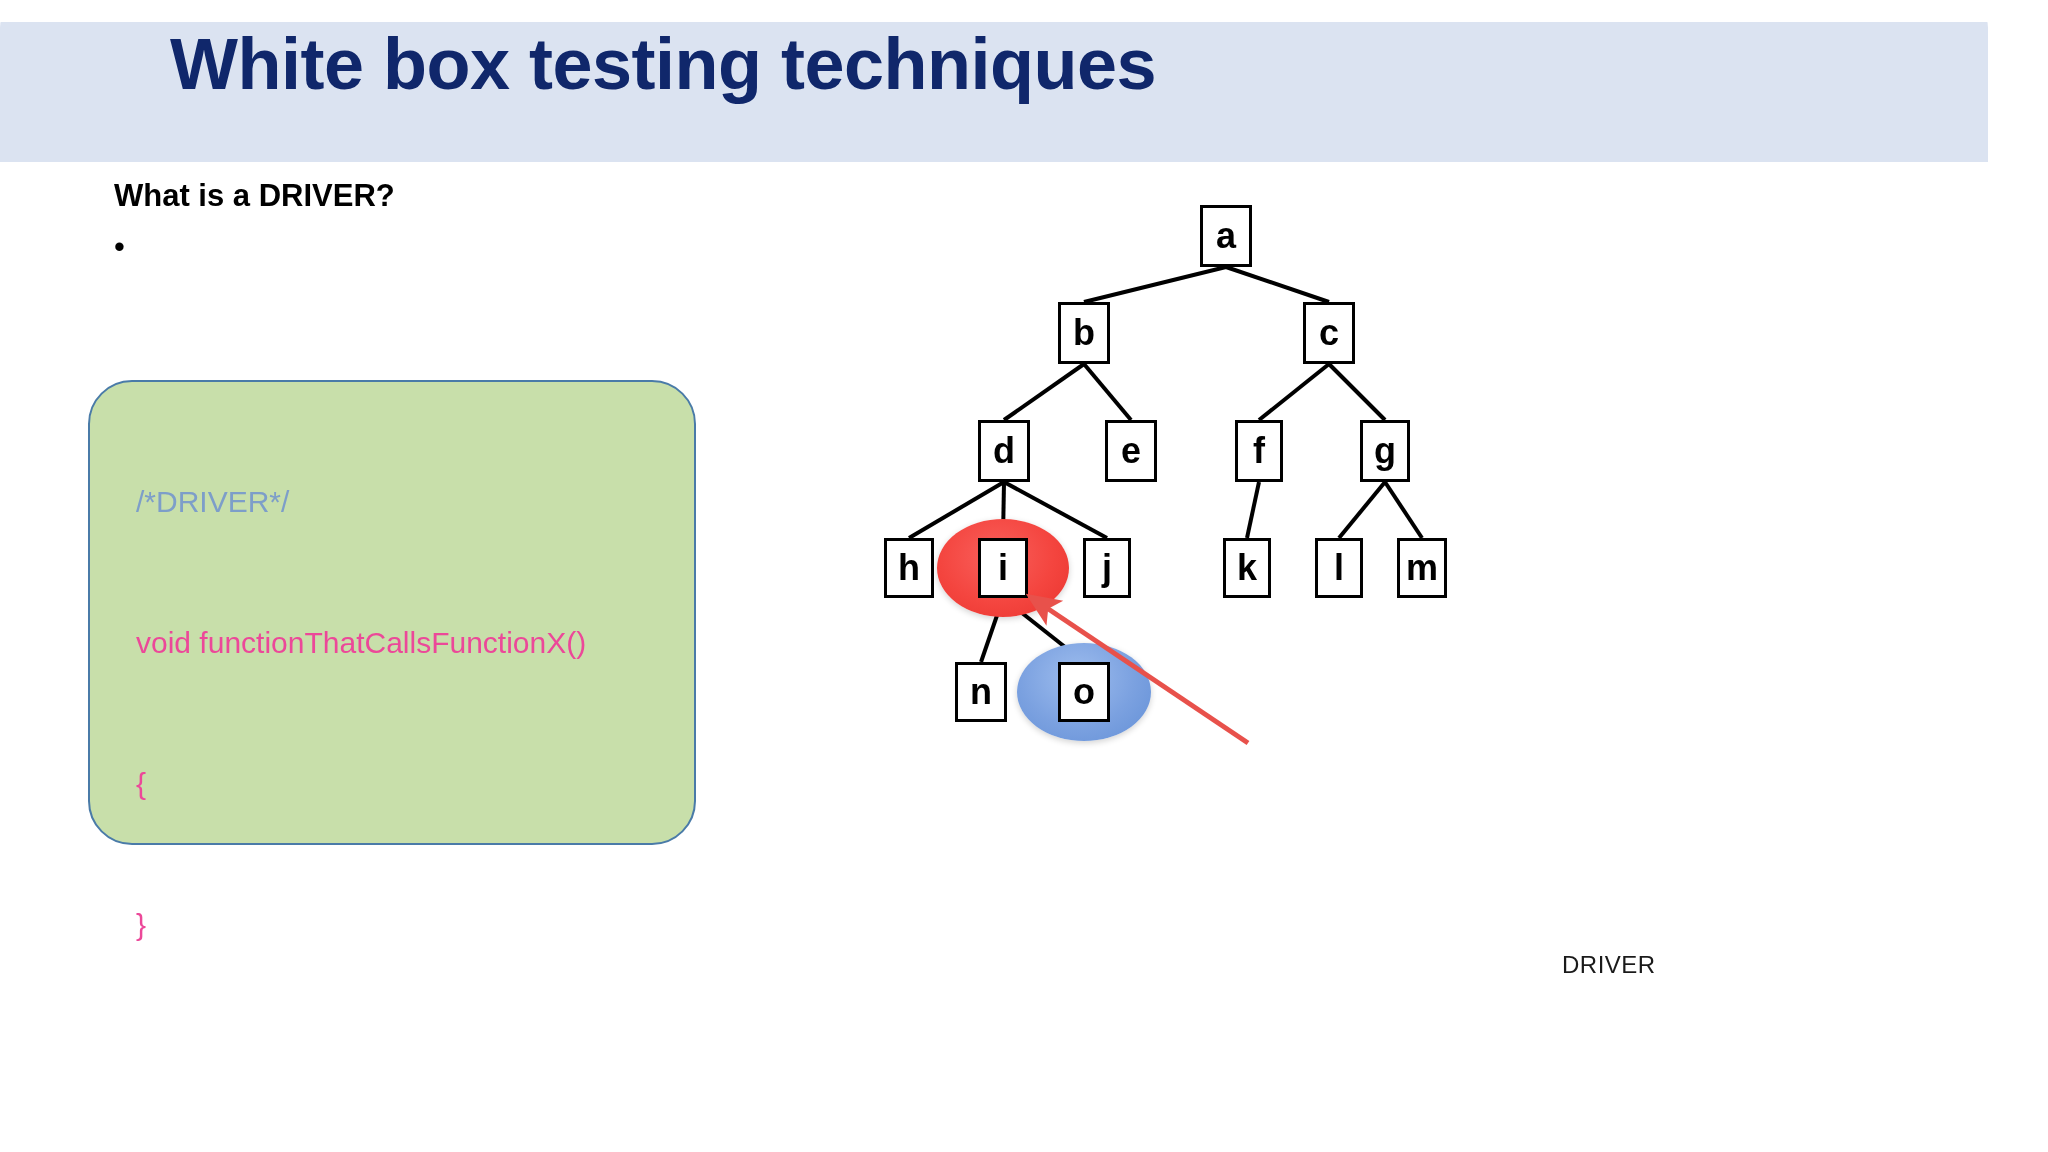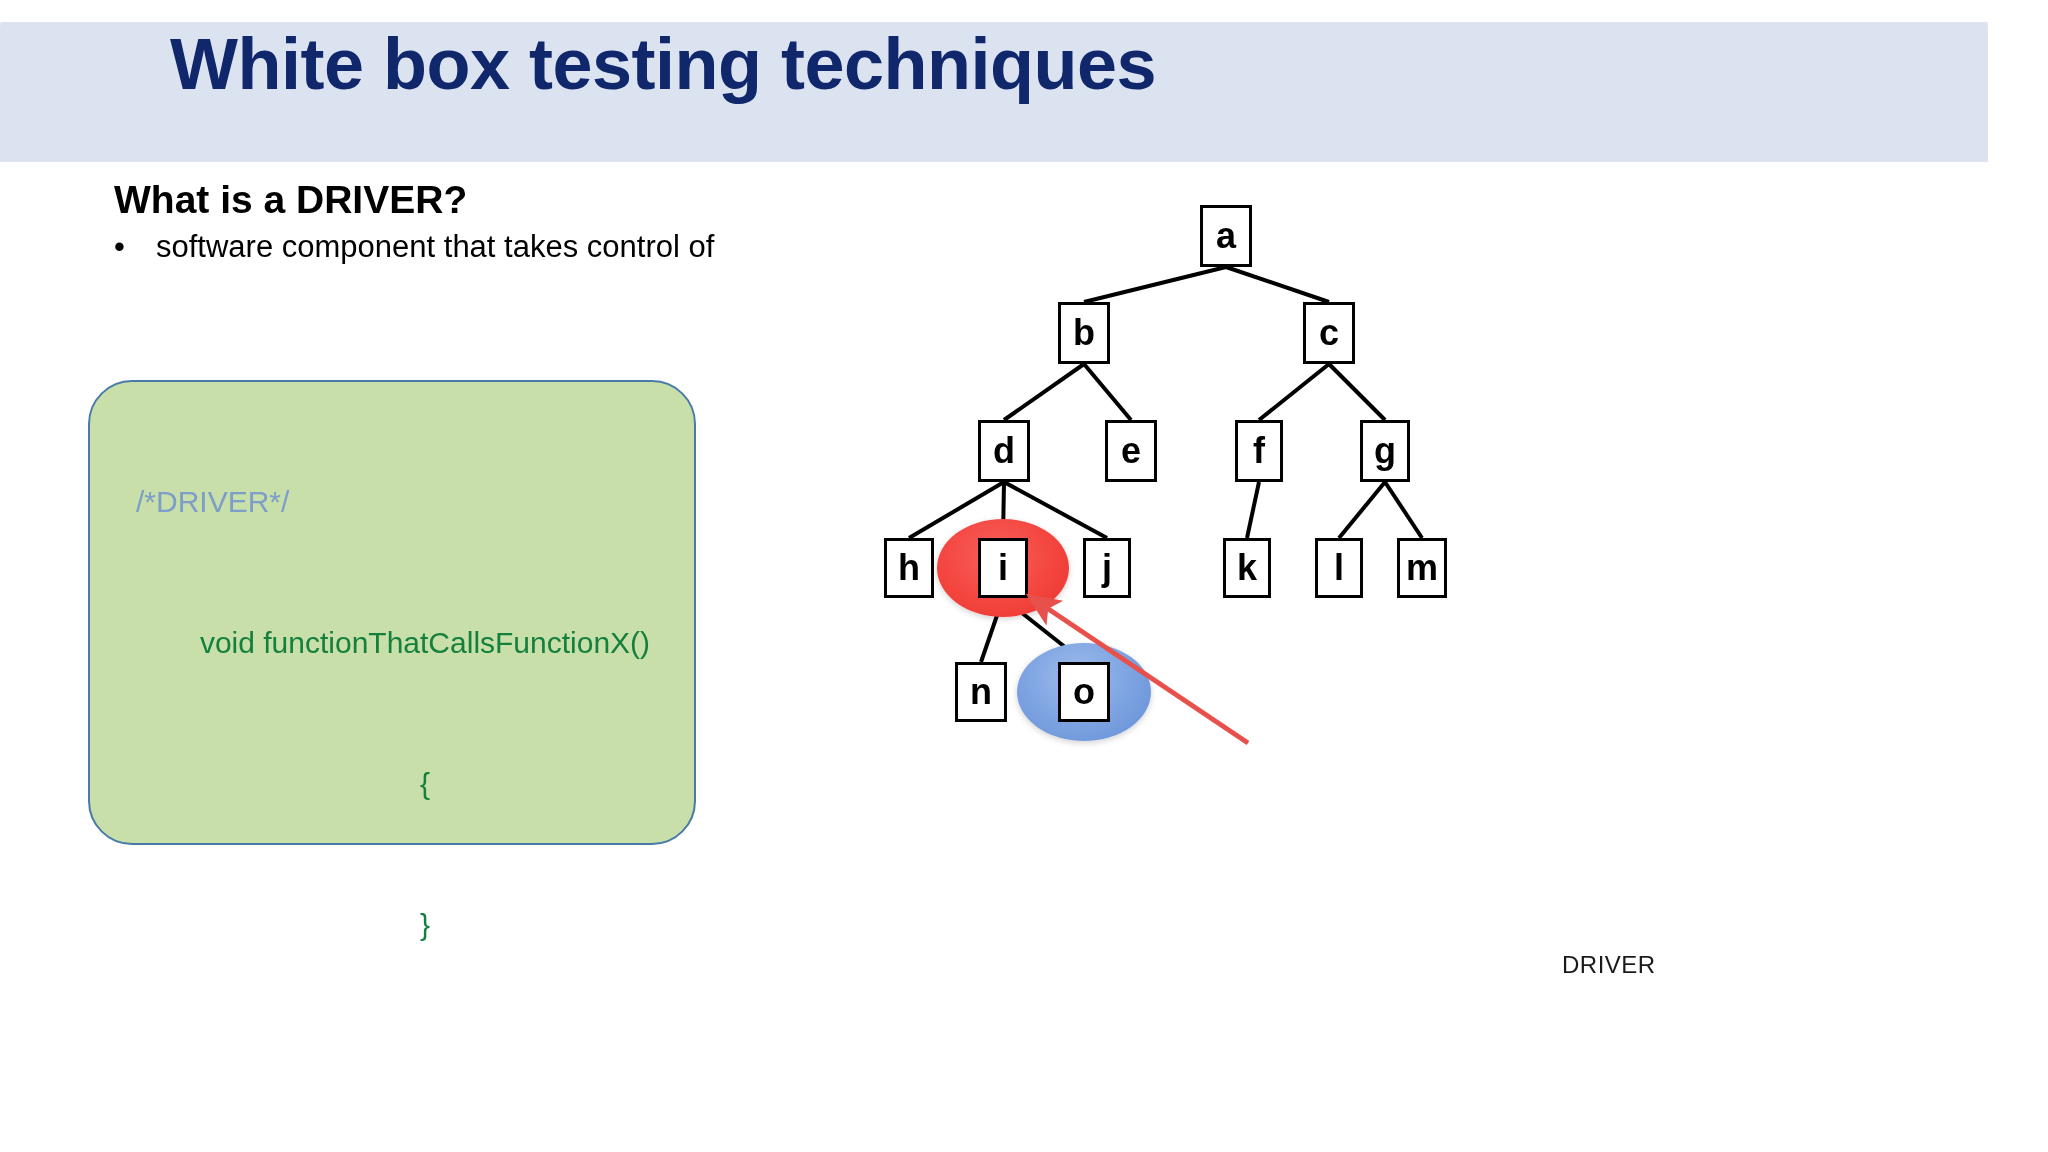--- a/index.html
+++ b/index.html
@@ -36,21 +36,21 @@
     letter-spacing: -0.5px;
     white-space: nowrap;
     line-height: 1.0;
   }
 
   
   #question-heading {
     position: absolute;
     left: 114px;
     top: 178px;
-    font-size: 39px;
+    font-size: 31px;
     font-weight: bold;
     color: #000000;
     white-space: nowrap;
   }
   #bullet-list {
     position: absolute;
     left: 114px;
     top: 224px;
     width: 760px;
   }
@@ -85,21 +85,21 @@
     position: absolute;
     left: 114px;
     top: 384px;
     width: 600px;
     font-size: 30px;
     line-height: 47px;
     white-space: pre;
   }
   .code-line { display: block; margin-left: 22px; }
   .c-comment { color: #7d9ec9; }
-  .c-red     { color: #15803d; text-align: center; }
+  .c-red     { color: #ec4899; }
 
   
   #tree {
     position: absolute;
     left: 860px;
     top: 180px;
     width: 1010px;
     height: 620px;
   }
   #tree svg { position: absolute; left: 0; top: 0; }
@@ -148,21 +148,21 @@
 
   <div id="header-band"></div>
   <div id="slide-title">White box testing techniques</div>
 
   <div id="question-heading">What is a DRIVER?</div>
 
   <div id="bullet-list">
     <div class="bullet-row">
       <span class="bullet-dot">•</span>
       <span class="bullet-text">
-        <span>software component that takes control of</span><br>
+        <br>
       </span>
     </div>
   </div>
 
   <div id="code-box"></div>
   <div id="code-lines">
     <span class="code-line c-comment">/*DRIVER*/</span>
     <span class="code-line c-red">void functionThatCallsFunctionX()</span>
     <span class="code-line c-red">{</span>
     <span class="code-line c-red">}</span>

